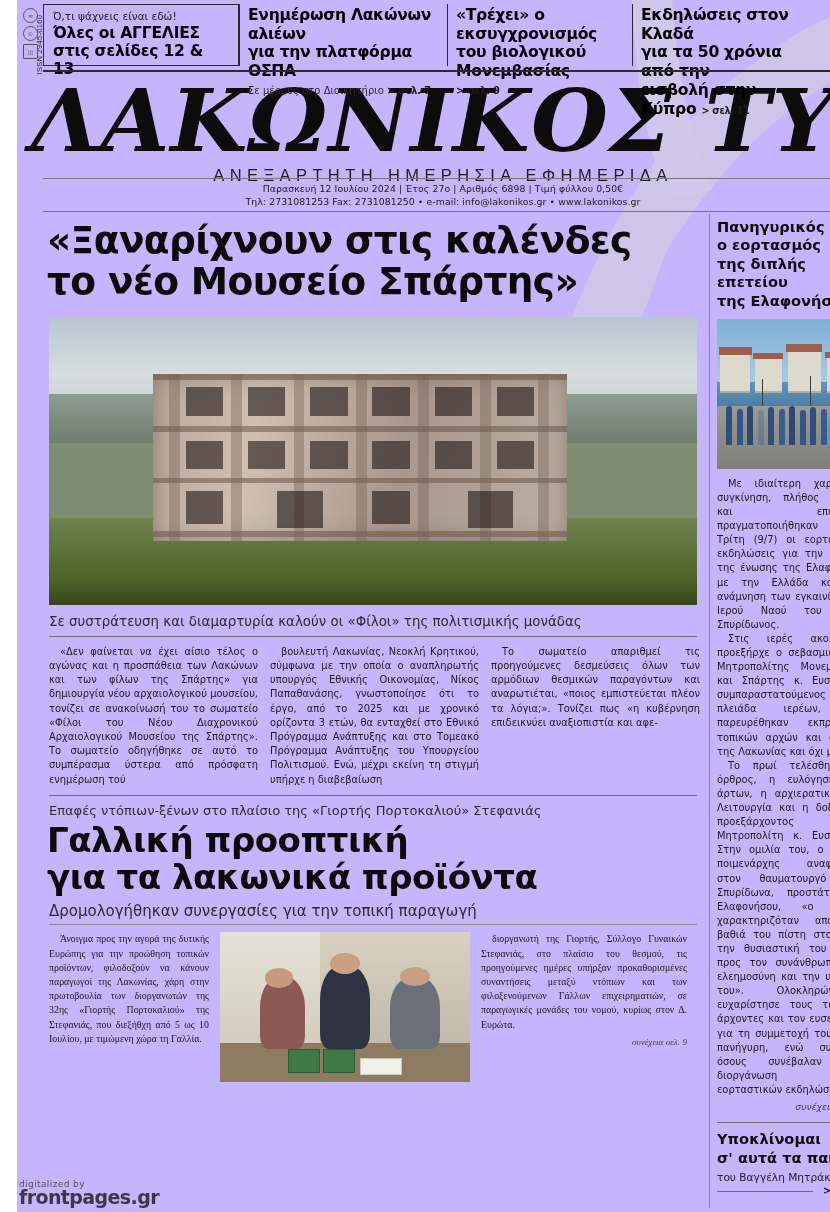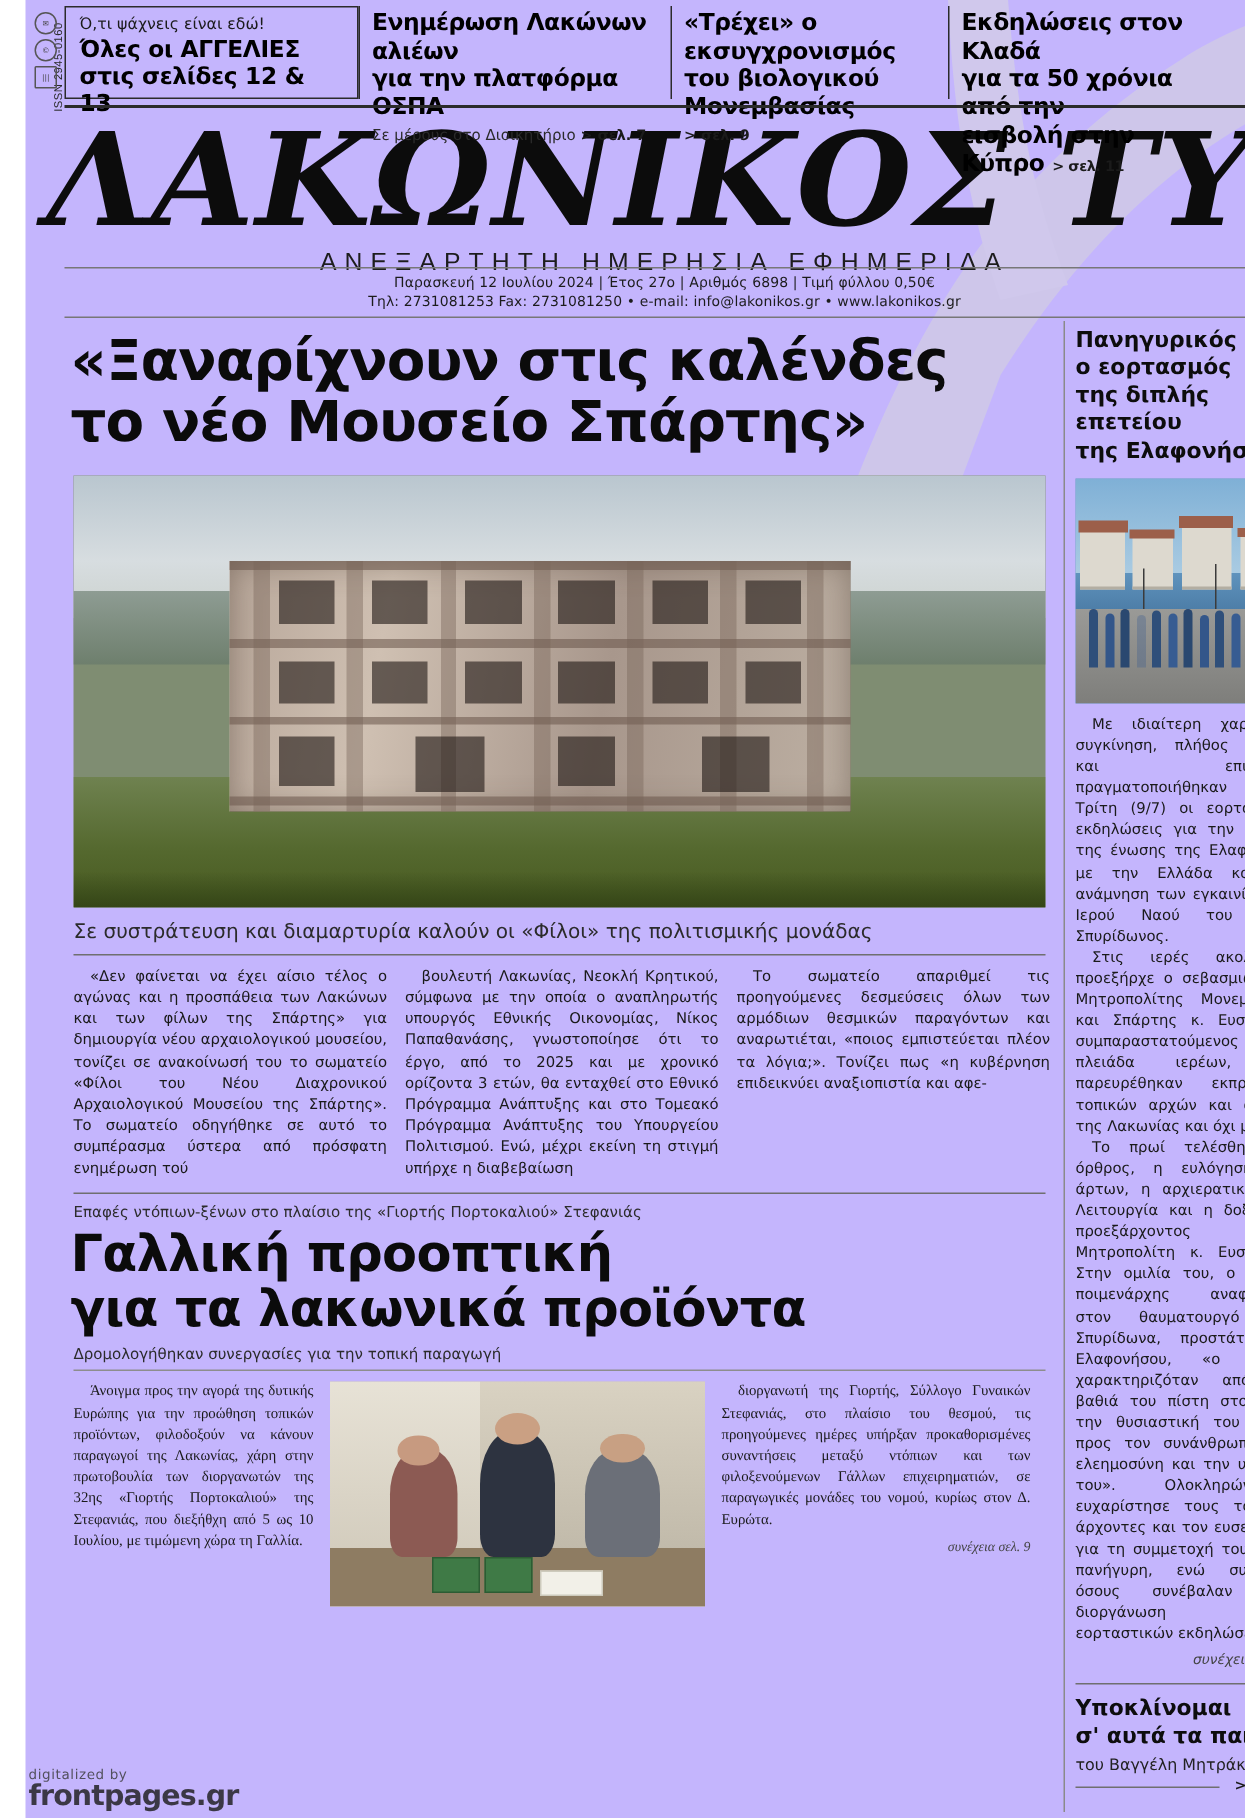--- a/index.html
+++ b/index.html
@@ -101,23 +101,23 @@
   .hr-mid{margin:7px 0 0 6px;width:648px;height:1.2px;background:#6f6f6f;}
 
   .cols3{display:flex;margin:8px 0 0 6px;width:652px;gap:12px;}
   .col3{width:209px;font-size:9.9px;line-height:14.2px;text-align:justify;color:#1a1a1a;}
   .col3 p{margin:0;text-indent:11px;}
   .col3 p + p{margin-top:0;}
   .cont{display:block;text-align:right;font-style:italic;font-size:9.2px;color:#444;margin-top:3px;}
 
   .hr-sec{margin:8px 0 0 6px;width:648px;height:1.2px;background:#6f6f6f;}
 
-  .kicker{margin:7px 0 0 6px;font-size:10px;color:#2c2c2c;}
+  .kicker{margin:7px 0 0 6px;font-size:13px;color:#2c2c2c;}
   .head2{margin:4px 0 0 4px;font-size:34px;font-weight:bold;line-height:1.08;color:#0b0b0b;letter-spacing:-.5px;}
-  .sub2{margin:7px 0 2px 6px;font-size:10px;color:#2b2b2b;}
+  .sub2{margin:7px 0 2px 6px;font-size:15px;color:#2b2b2b;}
   .hr-thin2{margin:4px 0 0 6px;width:648px;height:1px;background:#8d8d8d;}
 
   .bottomflex{display:flex;margin:7px 0 0 6px;width:652px;gap:11px;}
   .bcol{width:160px;font-size:9.9px;line-height:14.2px;text-align:justify;color:#1a1a1a;font-family:Liberation Serif, serif;}
   .bcol p{margin:0;text-indent:11px;}
   .bphoto{width:250px;height:150px;position:relative;overflow:hidden;background:#cfc9bd;}
   .bphoto .wallA{position:absolute;left:0;top:0;width:40%;height:100%;background:linear-gradient(#e7e2d6,#cdc6b6);}
   .bphoto .wallB{position:absolute;left:40%;top:0;width:60%;height:100%;background:linear-gradient(#d9d2c2,#b9b2a2);}
   .bphoto .tbl{position:absolute;left:0;bottom:0;width:100%;height:26%;background:#8e7c62;}
   .bphoto .per{position:absolute;border-radius:42% 42% 18% 18%;}

